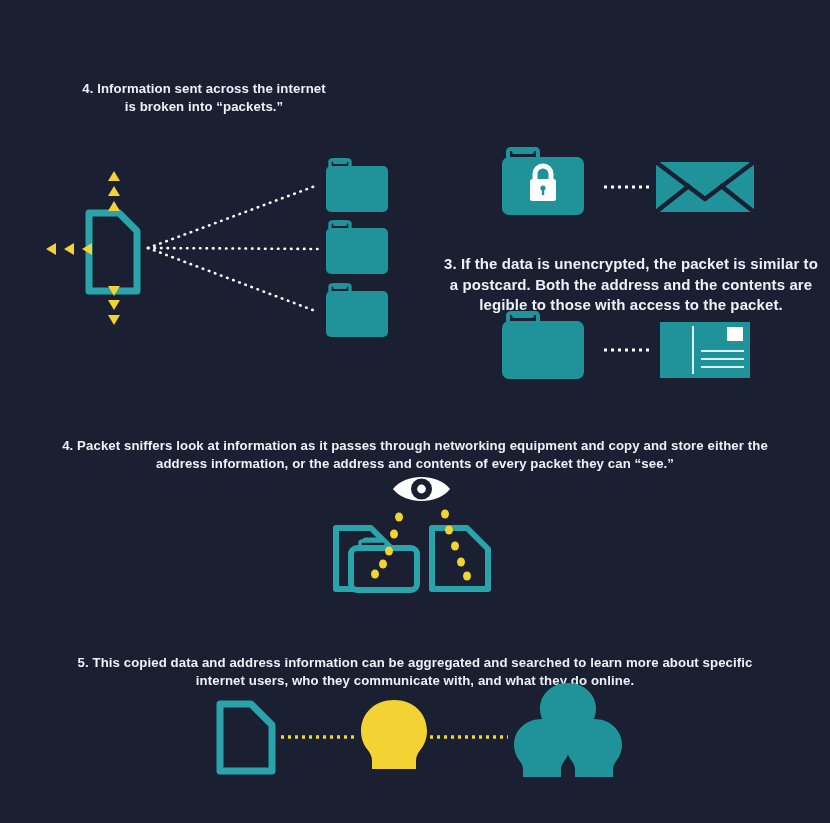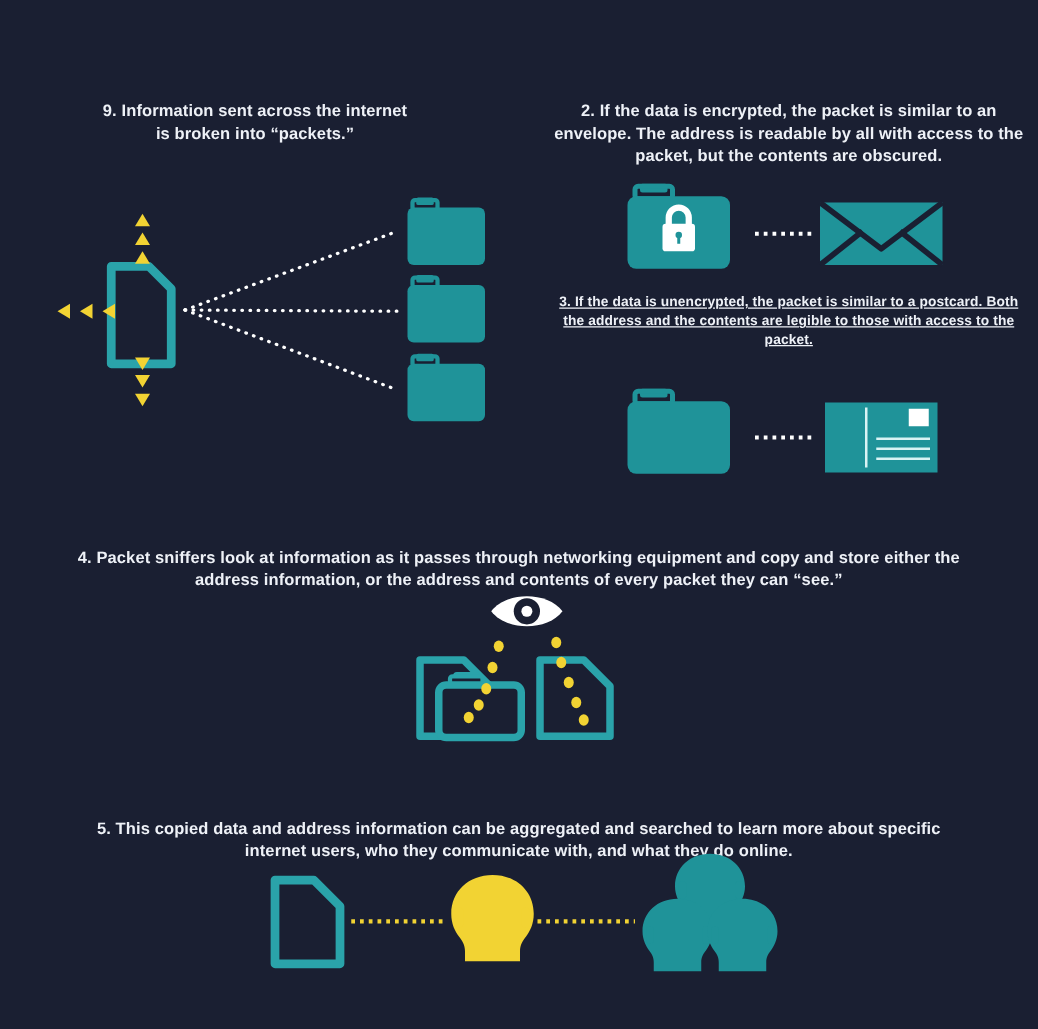--- a/index.html
+++ b/index.html
@@ -26,39 +26,38 @@
     font-weight: bold;
     line-height: 1.38;
     letter-spacing: 0.1px;
   }
   #headline {
     left: 0; top: 26px; width: 830px;
     font-size: 14.5px;
   }
   #step1-text { left: 30px; top: 80px; width: 348px; font-size: 13.2px; }
   #step2-text { left: 440px; top: 80px; width: 382px; font-size: 13.2px; }
-  #step3-text { left: 440px; top: 235px; width: 382px; font-size: 11px; text-decoration: underline; }
+  #step3-text { left: 440px; top: 254px; width: 382px; font-size: 15px; }
   #step4-text { left: 55px; top: 423px; width: 720px; font-size: 13.2px; margin-top: 14px; }
   #step5-text { left: 55px; top: 654px; width: 720px; font-size: 13.2px; }
 
   .layer { position: absolute; left: 0; top: 0; }
   svg { display: block; }
 </style>
 </head>
 <body>
 
 <div class="stage">
 
 
   <div class="txt" id="step1-text">
-    <div>9. Information sent across the internet</div>
+    <div>4. Information sent across the internet</div>
     <div>is broken into “packets.”</div>
   </div>
 
-  <div class="txt" id="step2-text">2. If the data is encrypted, the packet is similar to an envelope. The address is readable by all with access to the packet, but the contents are obscured.</div>
 
   <div class="txt" id="step3-text">3. If the data is unencrypted, the packet is similar to a postcard.  Both the address and the contents are legible to those with access to the packet.</div>
 
   <div class="txt" id="step4-text">4. Packet sniffers look at information as it passes through networking equipment and copy and store either the address information, or the address and contents of every packet they can “see.”</div>
 
   <div class="txt" id="step5-text">5.  This copied data and address information can be aggregated and searched to learn more about specific internet users, who they communicate with, and what they do online.</div>
 
   <svg class="layer" width="830" height="823" viewBox="0 0 830 823">
 
     <defs>

